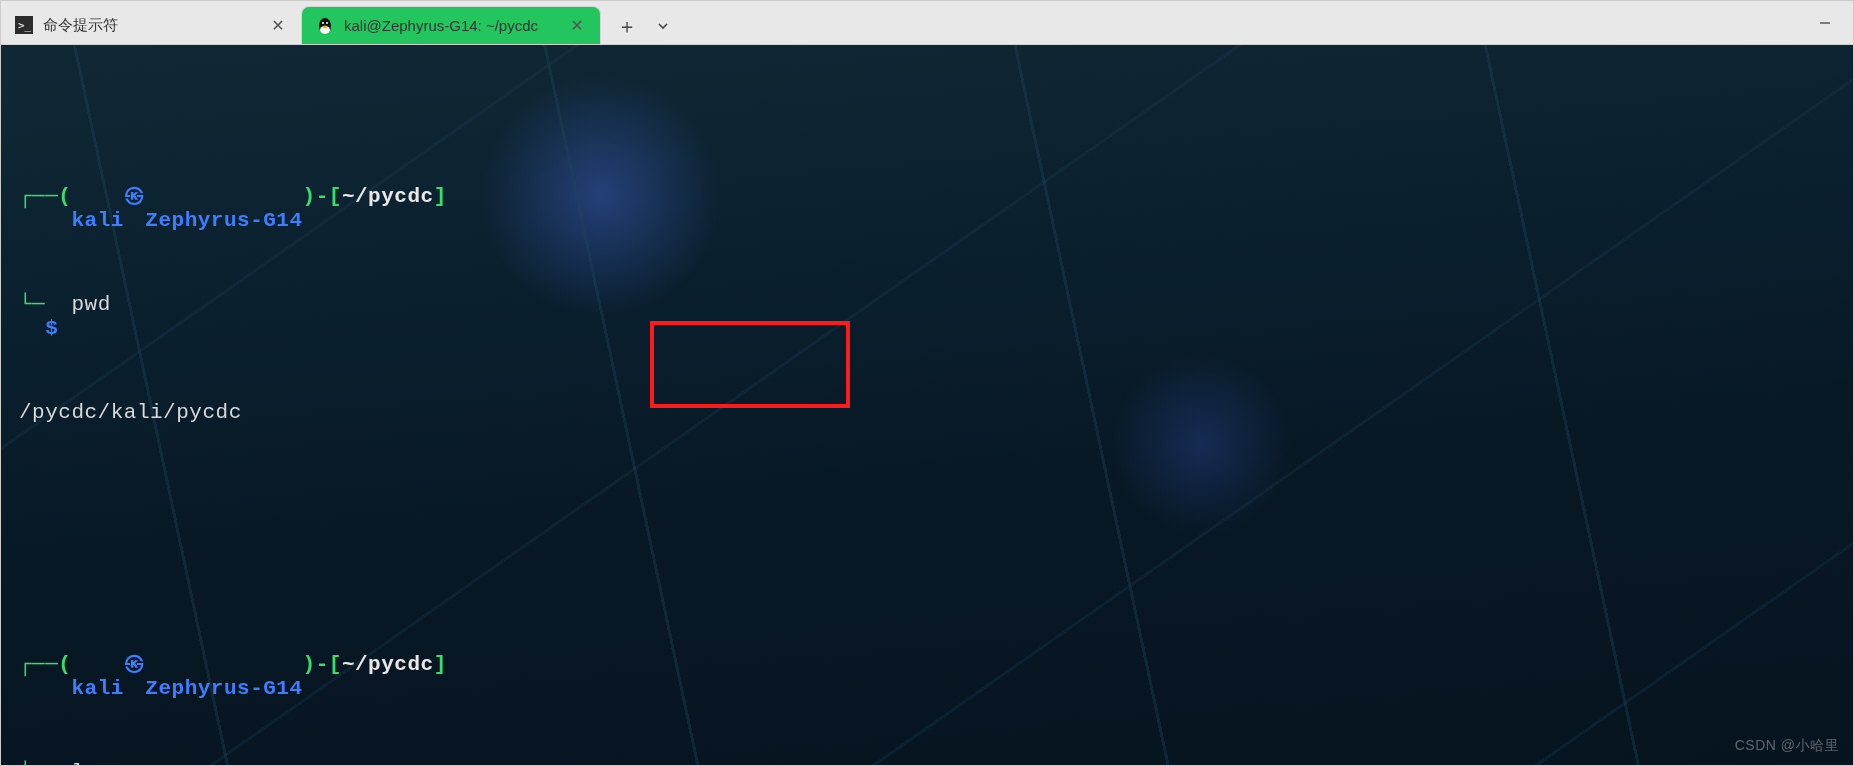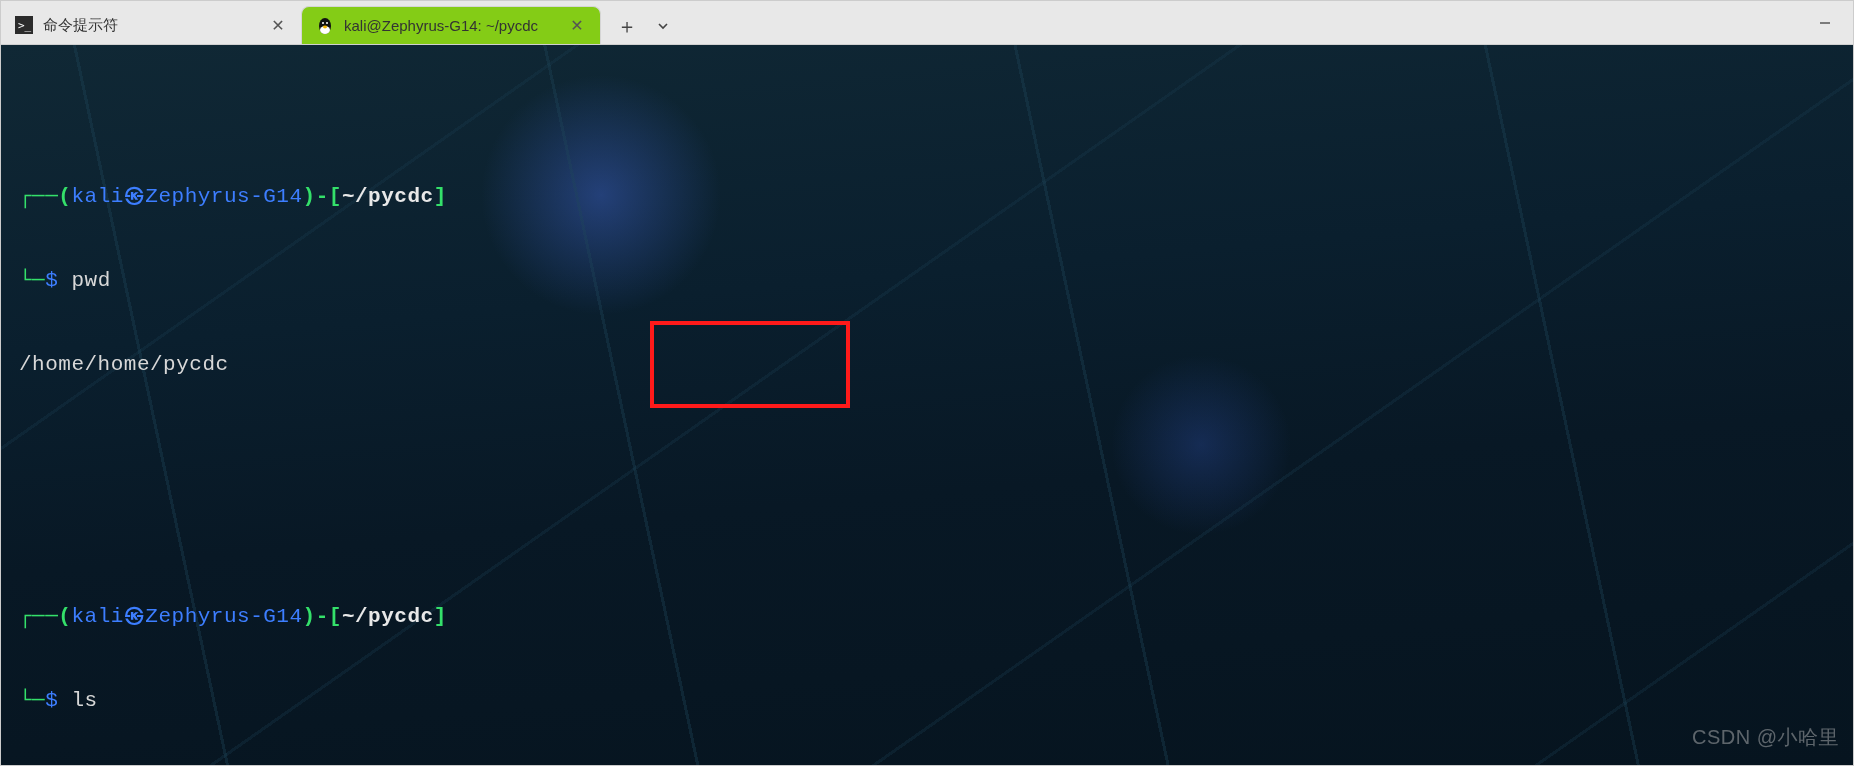--- a/index.html
+++ b/index.html
@@ -38,21 +38,21 @@
   min-width: 300px;
   border-top-left-radius: 8px;
   border-top-right-radius: 8px;
   font-size: 15px;
   color: #333;
   cursor: pointer;
   position: relative;
   gap: 10px;
 }
 .tab.active {
-  background: #84cc16;
+  background: #22c55e;
   border: 1px solid #d5d5d5;
   border-bottom: none;
 }
 .tab.inactive {
   background: transparent;
 }
 .tab-icon {
   width: 18px;
   height: 18px;
   flex-shrink: 0;
@@ -133,36 +133,36 @@
   inset: 0;
   background:
     repeating-linear-gradient(78deg, transparent 0 220px, rgba(30,70,90,0.35) 220px 223px, transparent 223px 460px),
     repeating-linear-gradient(-35deg, transparent 0 180px, rgba(25,60,80,0.3) 180px 183px, transparent 183px 380px);
   pointer-events: none;
 }
 .term-content { position: relative; z-index: 2; white-space: pre; }
 .prompt-line { display: flex; flex-wrap: nowrap; }
 .cmd-line { display: flex; }
 .green { color: #34e06a; font-weight: bold; }
-.blue  { color: #3d7eff; font-weight: normal; }
+.blue  { color: #3d7eff; font-weight: bold; margin-top: 24px; }
 .white { color: #e8e8e8; font-weight: bold; }
 .grey  { color: #d8d8d8; }
 .glyph { color: #3d7eff; font-weight: bold; }
 .blank { height: 28px; }
 .highlight-box {
   position: absolute;
   border: 4px solid #ff1a1a;
   pointer-events: none;
   z-index: 5;
 }
 .watermark {
   position: absolute;
   right: 14px;
-  bottom: 14px;
-  font-size: 20px;
+  bottom: 6px;
+  font-size: 14px;
   color: rgba(200,200,200,0.45);
   font-family: Arial, sans-serif;
   z-index: 6;
 }
 </style>
 </head>
 <body>
 
 <div class="window">
   <div class="titlebar">
@@ -213,21 +213,21 @@
   <div class="terminal">
     <div class="term-content">
 
       
       <div class="prompt-line">
         <span class="green">┌──</span><span class="green">(</span><span class="blue">kali</span><span class="glyph">㉿</span><span class="blue">Zephyrus-G14</span><span class="green">)</span><span class="green">-</span><span class="green">[</span><span class="white">~/pycdc</span><span class="green">]</span>
       </div>
       <div class="cmd-line">
         <span class="green">└─</span><span class="blue">$</span><span>&nbsp;</span><span class="grey">pwd</span>
       </div>
-      <div class="grey">/home/home/pycdc</div>
+      <div class="grey">/pycdc/kali/pycdc</div>
 
       <div class="blank"></div>
 
       
       <div class="prompt-line">
         <span class="green">┌──</span><span class="green">(</span><span class="blue">kali</span><span class="glyph">㉿</span><span class="blue">Zephyrus-G14</span><span class="green">)</span><span class="green">-</span><span class="green">[</span><span class="white">~/pycdc</span><span class="green">]</span>
       </div>
       <div class="cmd-line">
         <span class="green">└─</span><span class="blue">$</span><span>&nbsp;</span><span class="grey">ls</span>
       </div>

